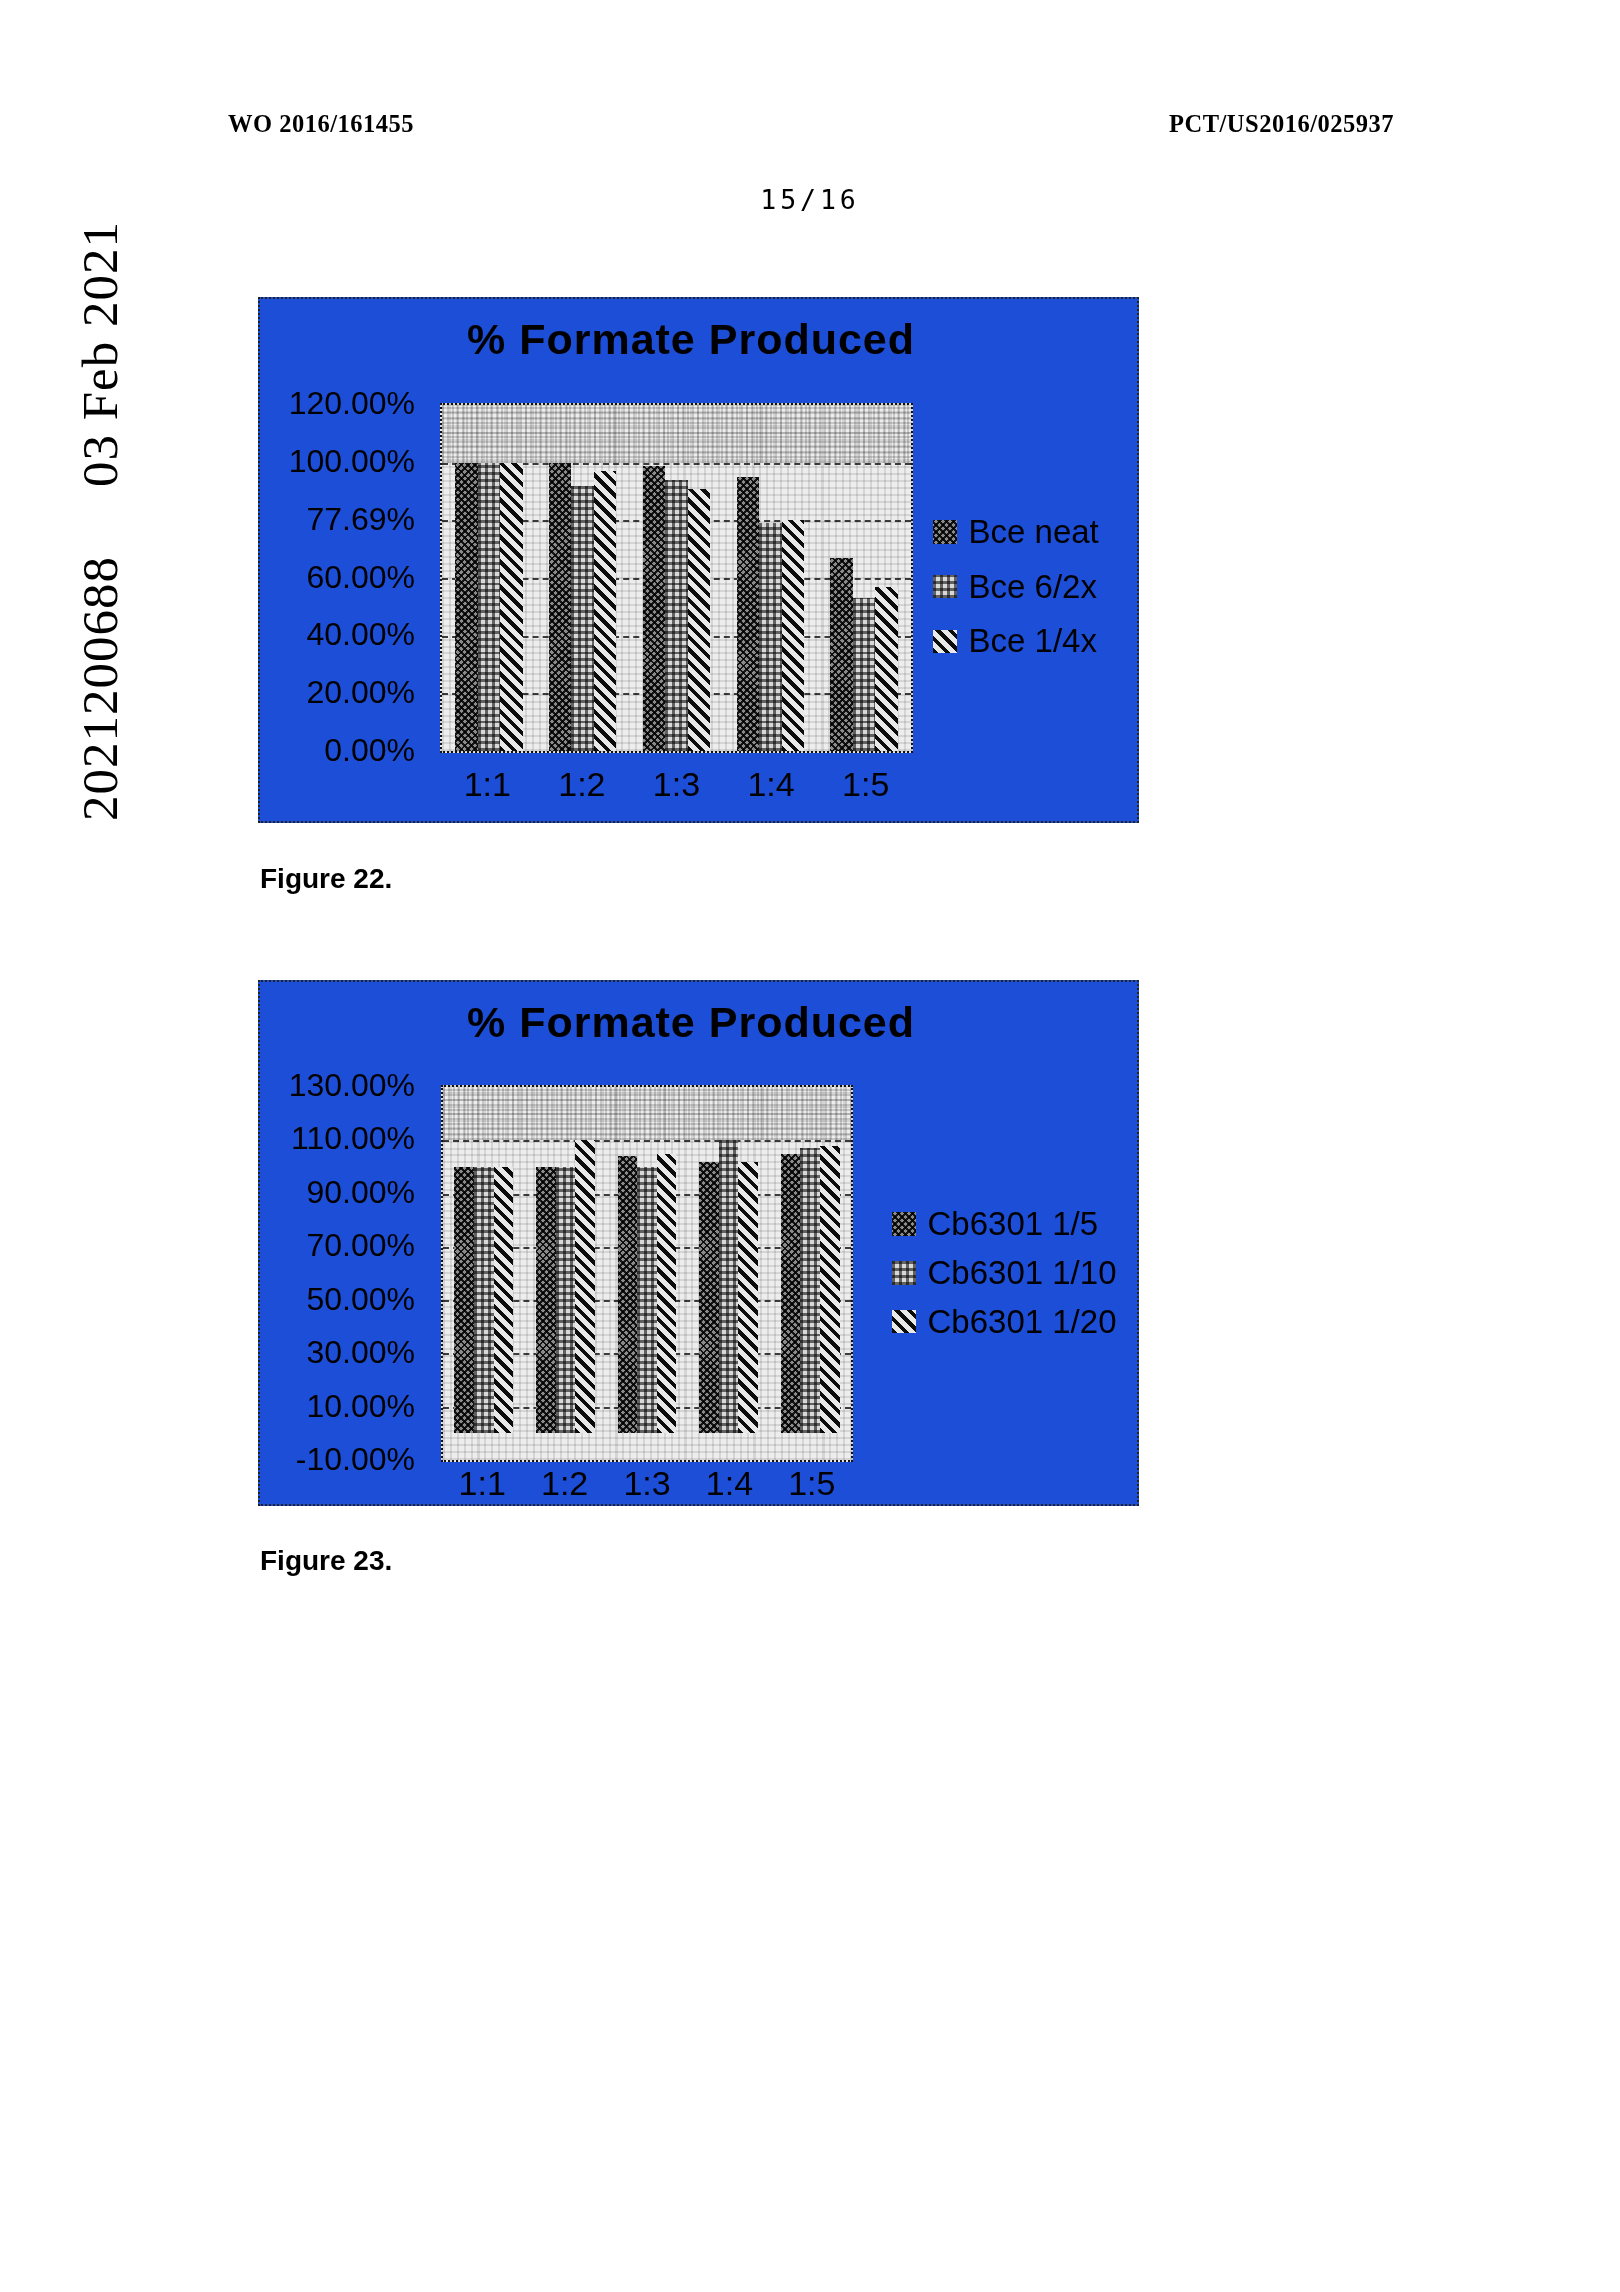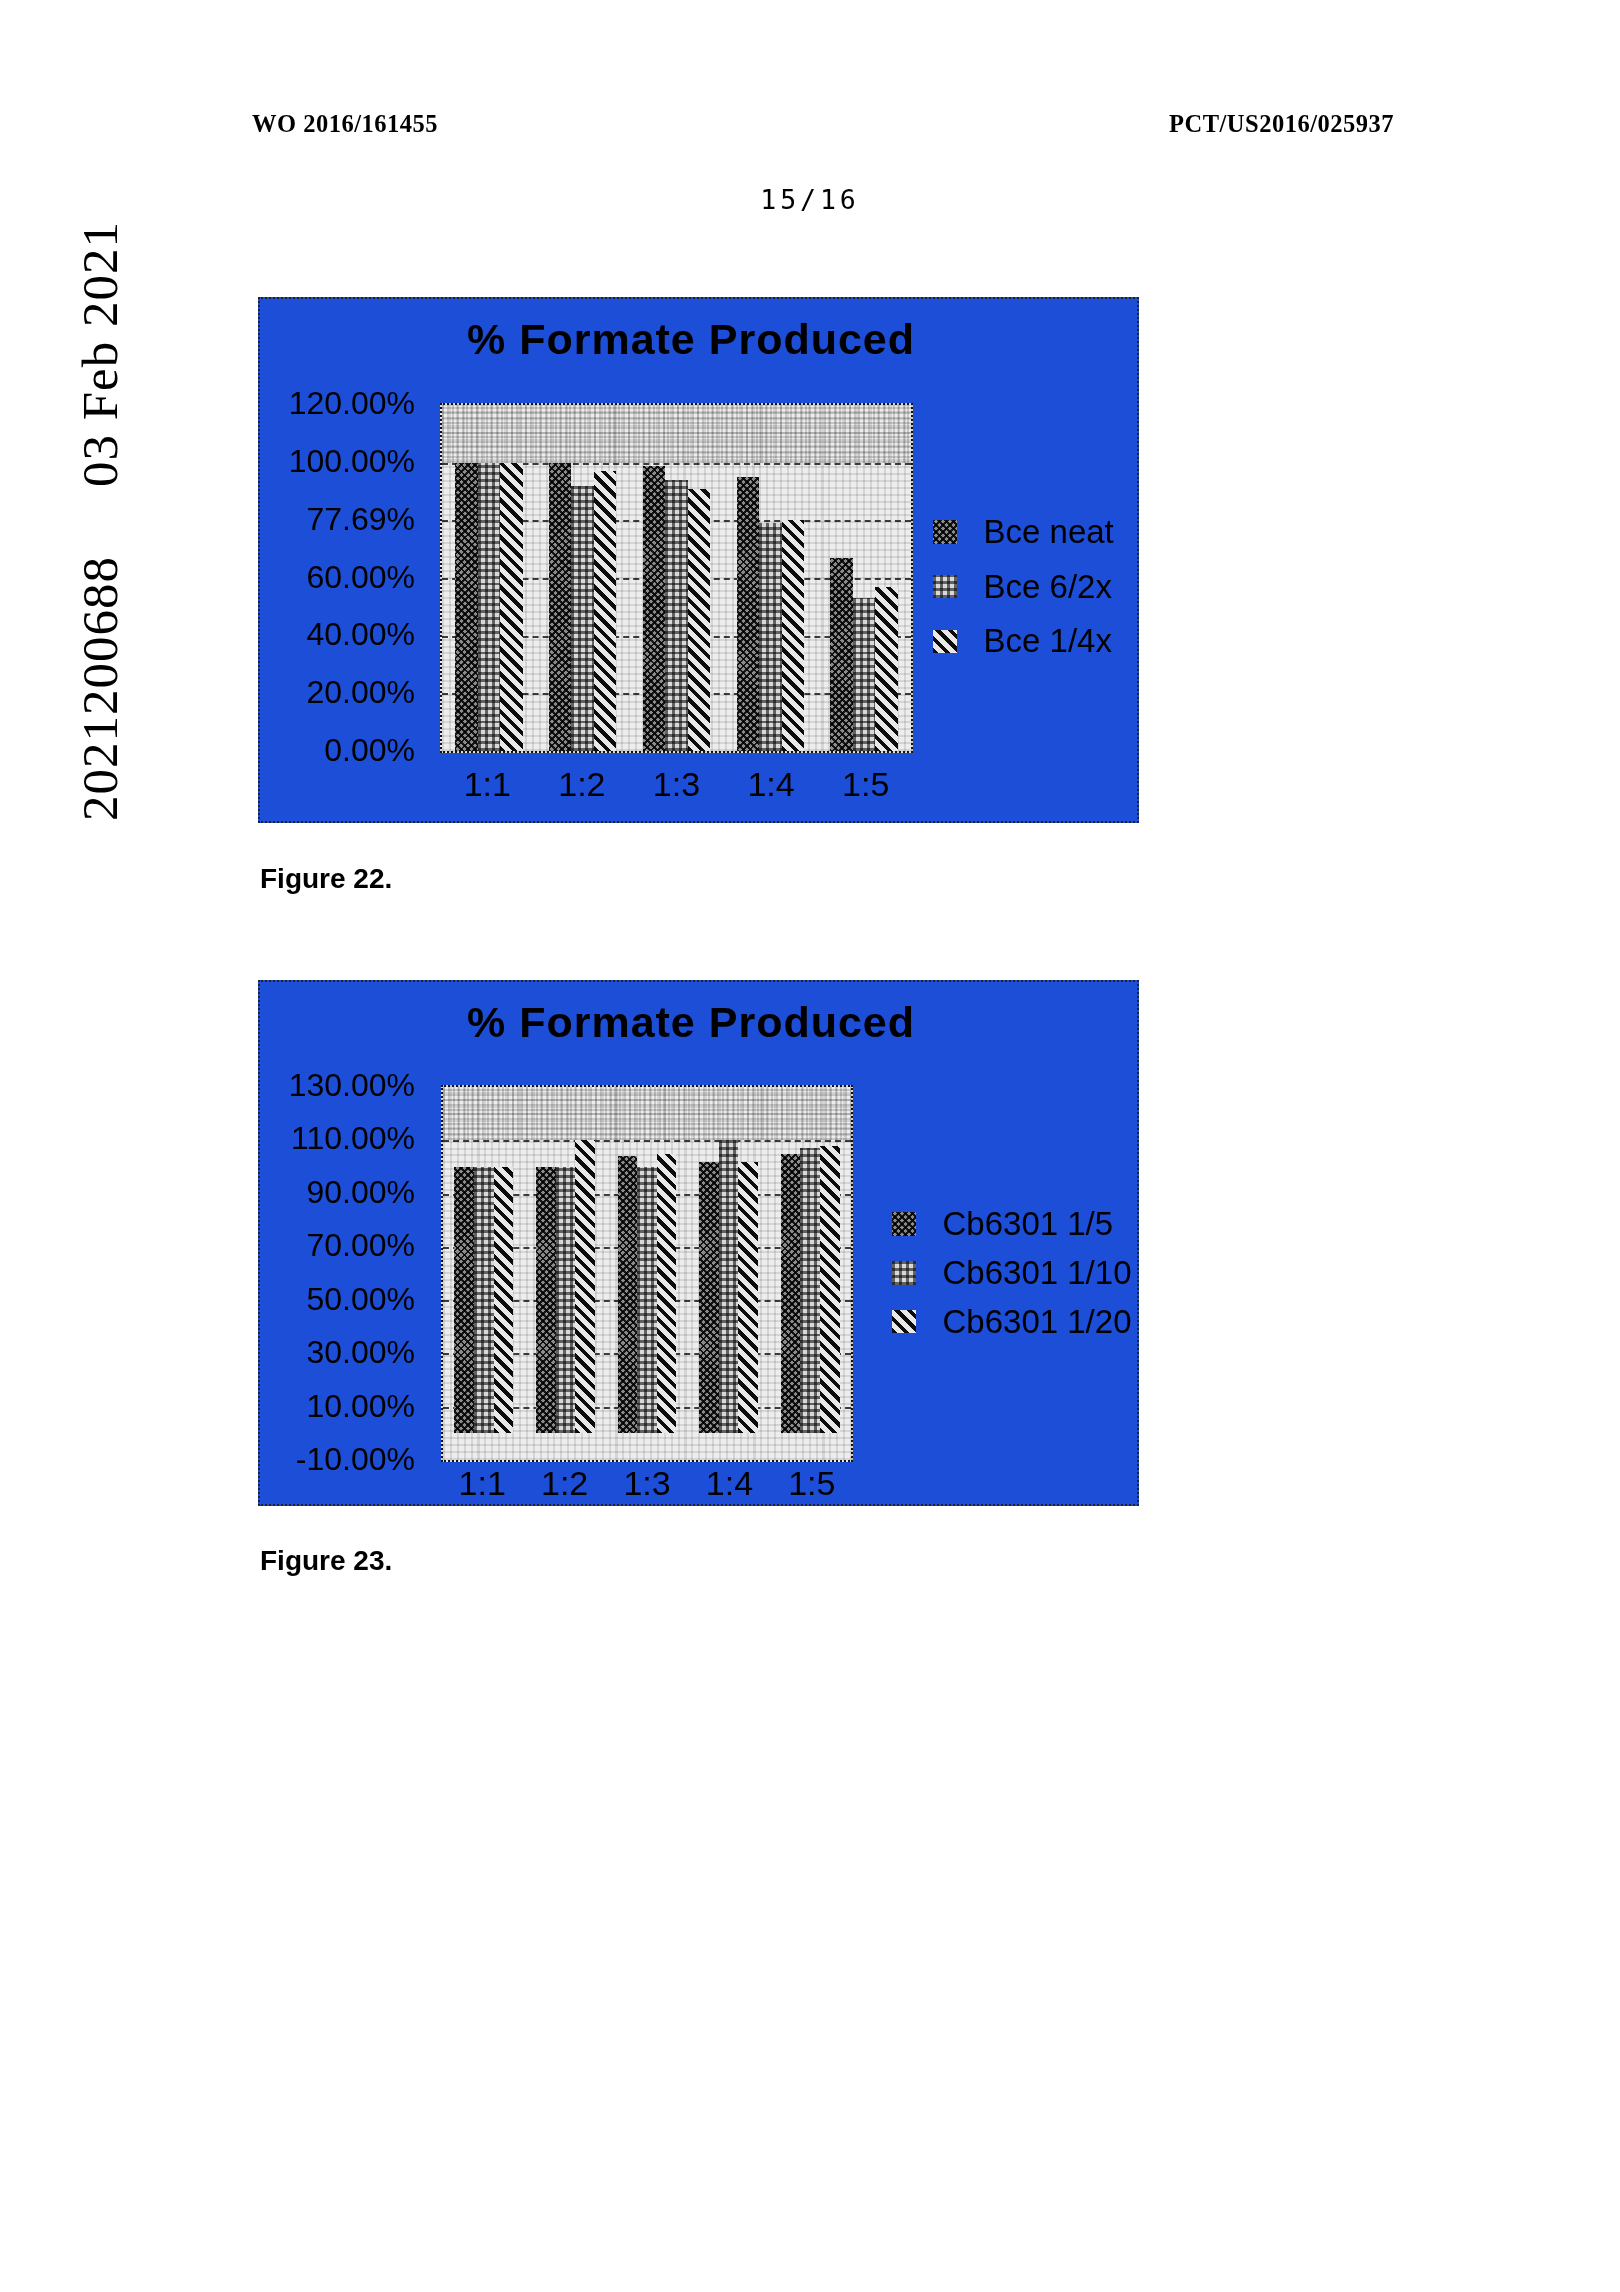--- a/index.html
+++ b/index.html
@@ -1,20 +1,20 @@
 <!DOCTYPE html>
 <html><head>
 <meta charset="utf-8">
 <style>
   html,body{margin:0;padding:0;background:#fff;}
   .page{position:relative;width:1620px;height:2293px;background:#ffffff;overflow:hidden;
         font-family:"Liberation Sans",sans-serif;color:#000;}
   
   .hdr{position:absolute;top:110px;font:bold 24.5px "Liberation Serif",serif;letter-spacing:0.5px;}
-  .hdr-left{left:252px;}
+  .hdr-left{left:228px;}
   .hdr-right{right:226px;}
   .page-num{position:absolute;top:184px;left:50%;transform:translateX(-50%);
             font:26.5px "DejaVu Sans Mono",monospace;letter-spacing:3.9px;}
   
   .side-text{position:absolute;left:100px;top:521px;transform:translate(-50%,-50%) rotate(-90deg);
              white-space:nowrap;font:51px "Liberation Serif",serif;letter-spacing:1px;}
   .side-gap{margin-left:69px;}
   
   .figure{position:absolute;left:258px;width:881px;height:526px;border:2.9px dotted #222;
           box-sizing:border-box;background:#1d4ed8;}
@@ -49,21 +49,21 @@
       repeating-linear-gradient(90deg, rgba(0,0,0,.55) 0 2.9px, transparent 2.9px 6.9px);}
   .pat-diag{background-color:#e8e8e8;background-image:
       repeating-linear-gradient(45deg, #0c0c0c 0 3.9px, transparent 3.9px 8.8px);}
   .x-axis-labels{position:absolute;display:flex;}
   .fig-22 .x-axis-labels{left:180px;width:473px;top:466px;}
   .fig-23 .x-axis-labels{left:181px;width:412px;top:482px;}
   .xtick{flex:1;text-align:center;font-size:34px;}
   .legend{position:absolute;display:flex;flex-direction:column;}
   .fig-22 .legend{left:673px;top:214px;gap:16.7px;}
   .fig-23 .legend{left:632px;top:223px;gap:10.8px;}
-  .legend-row{display:flex;align-items:center;gap:27px;}
+  .legend-row{display:flex;align-items:center;gap:12px;}
   .swatch{width:23.5px;height:23.5px;flex:0 0 auto;}
   .legend-label{font-size:33px;white-space:nowrap;}
   .caption{position:absolute;left:260px;font-size:28px;font-weight:bold;
            font-family:"Liberation Sans",sans-serif;}
   .cap-22{top:863px;}
   .cap-23{top:1545px;}
 </style>
 </head>
 <body>
 

